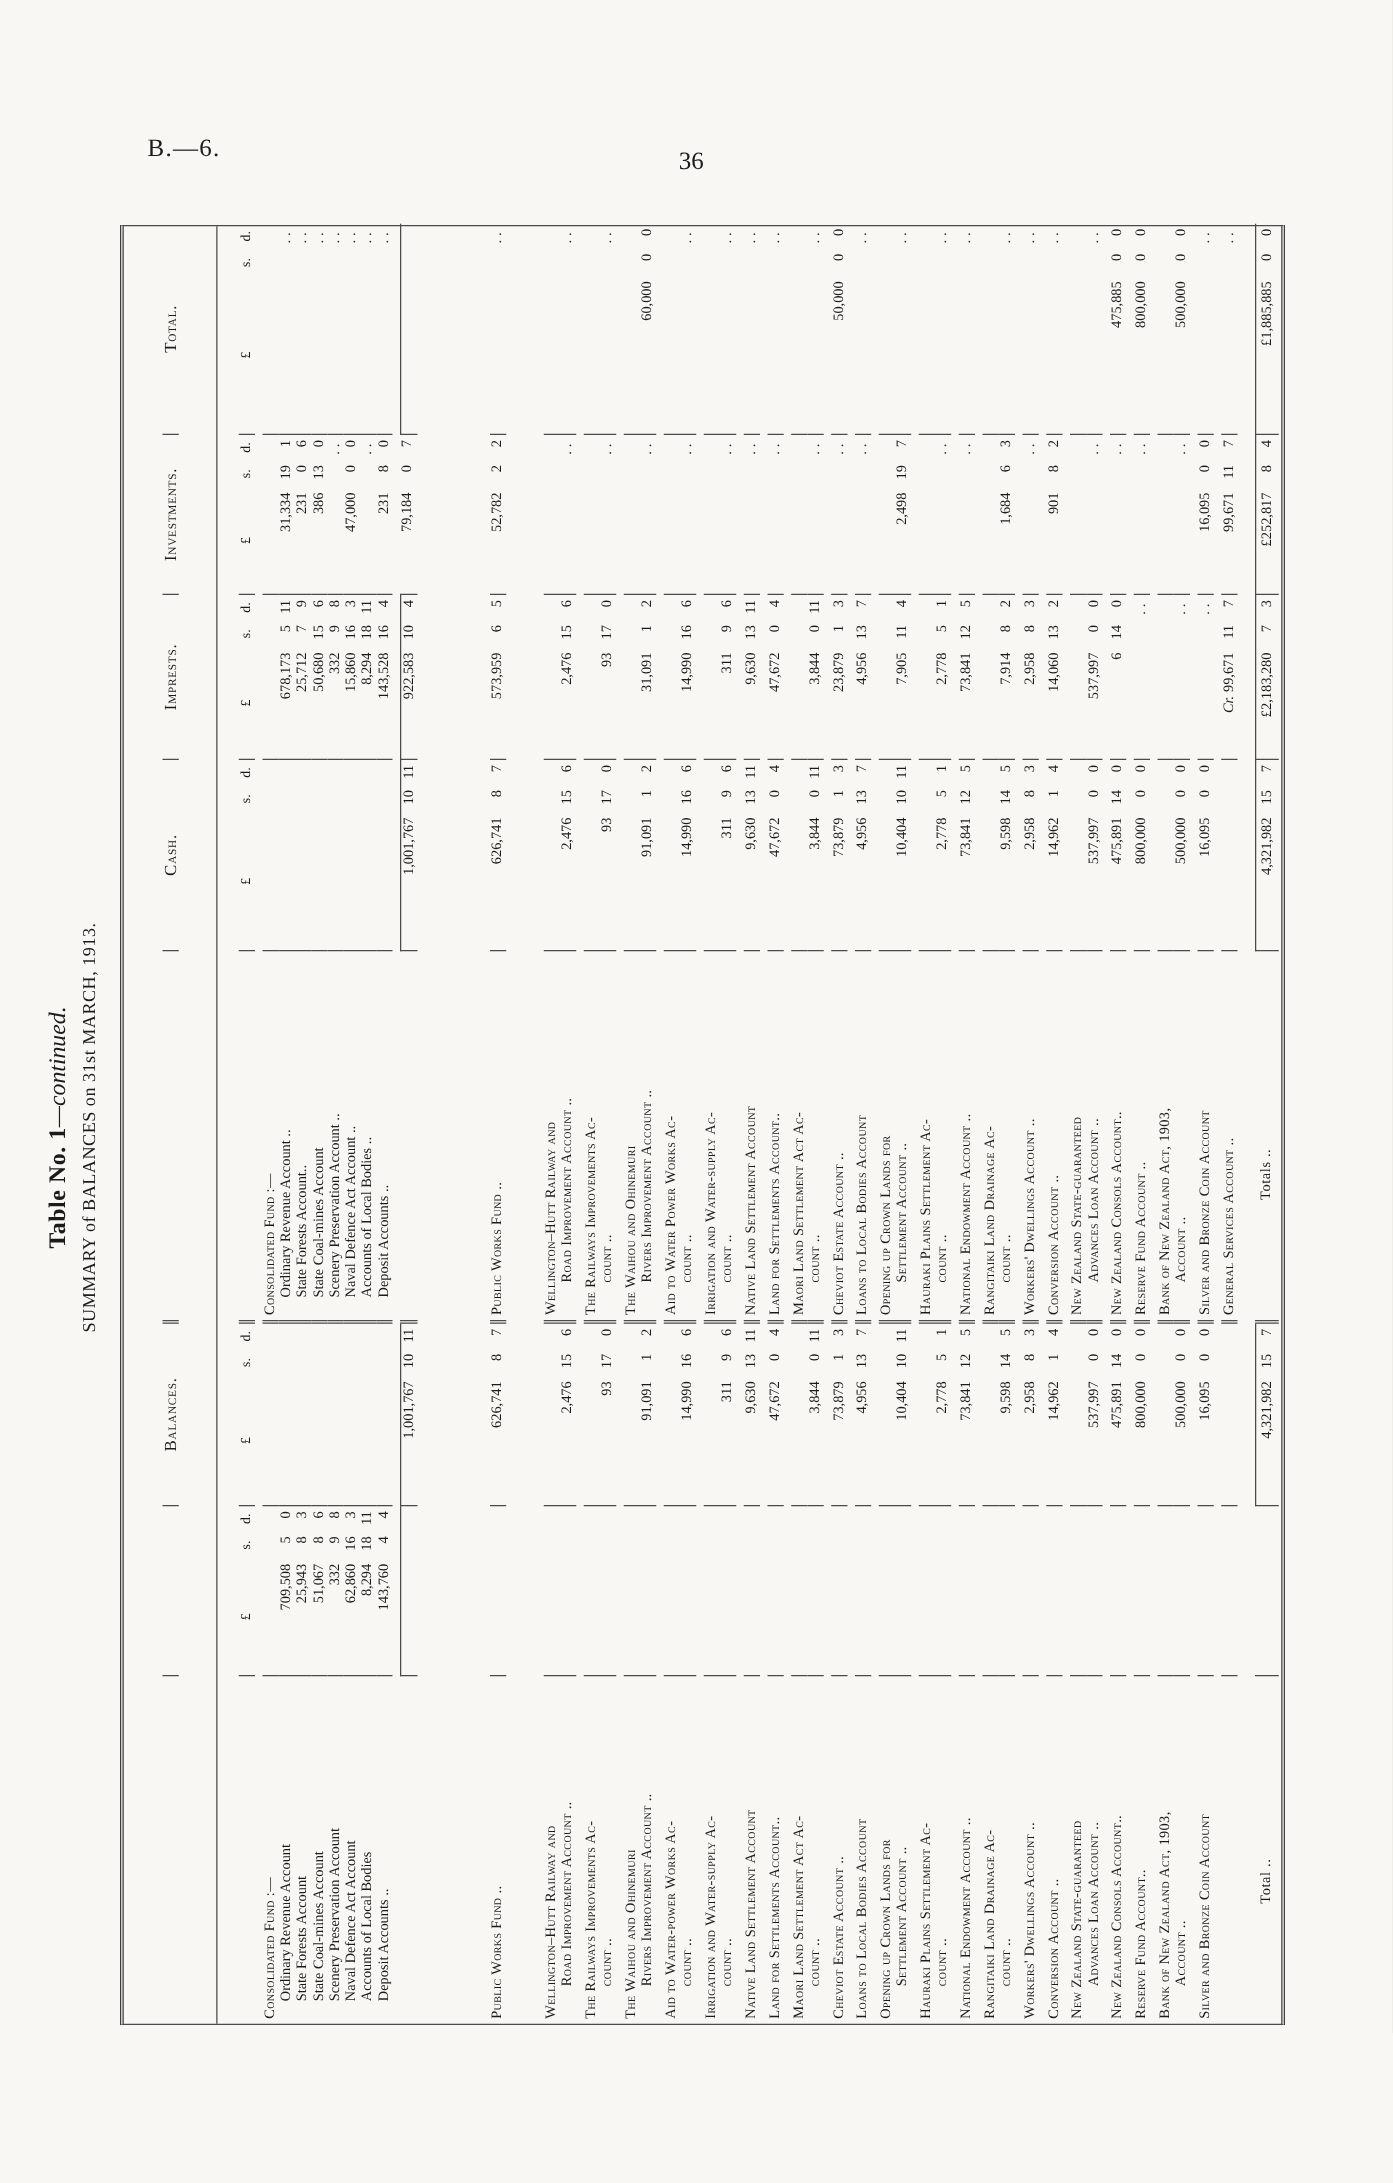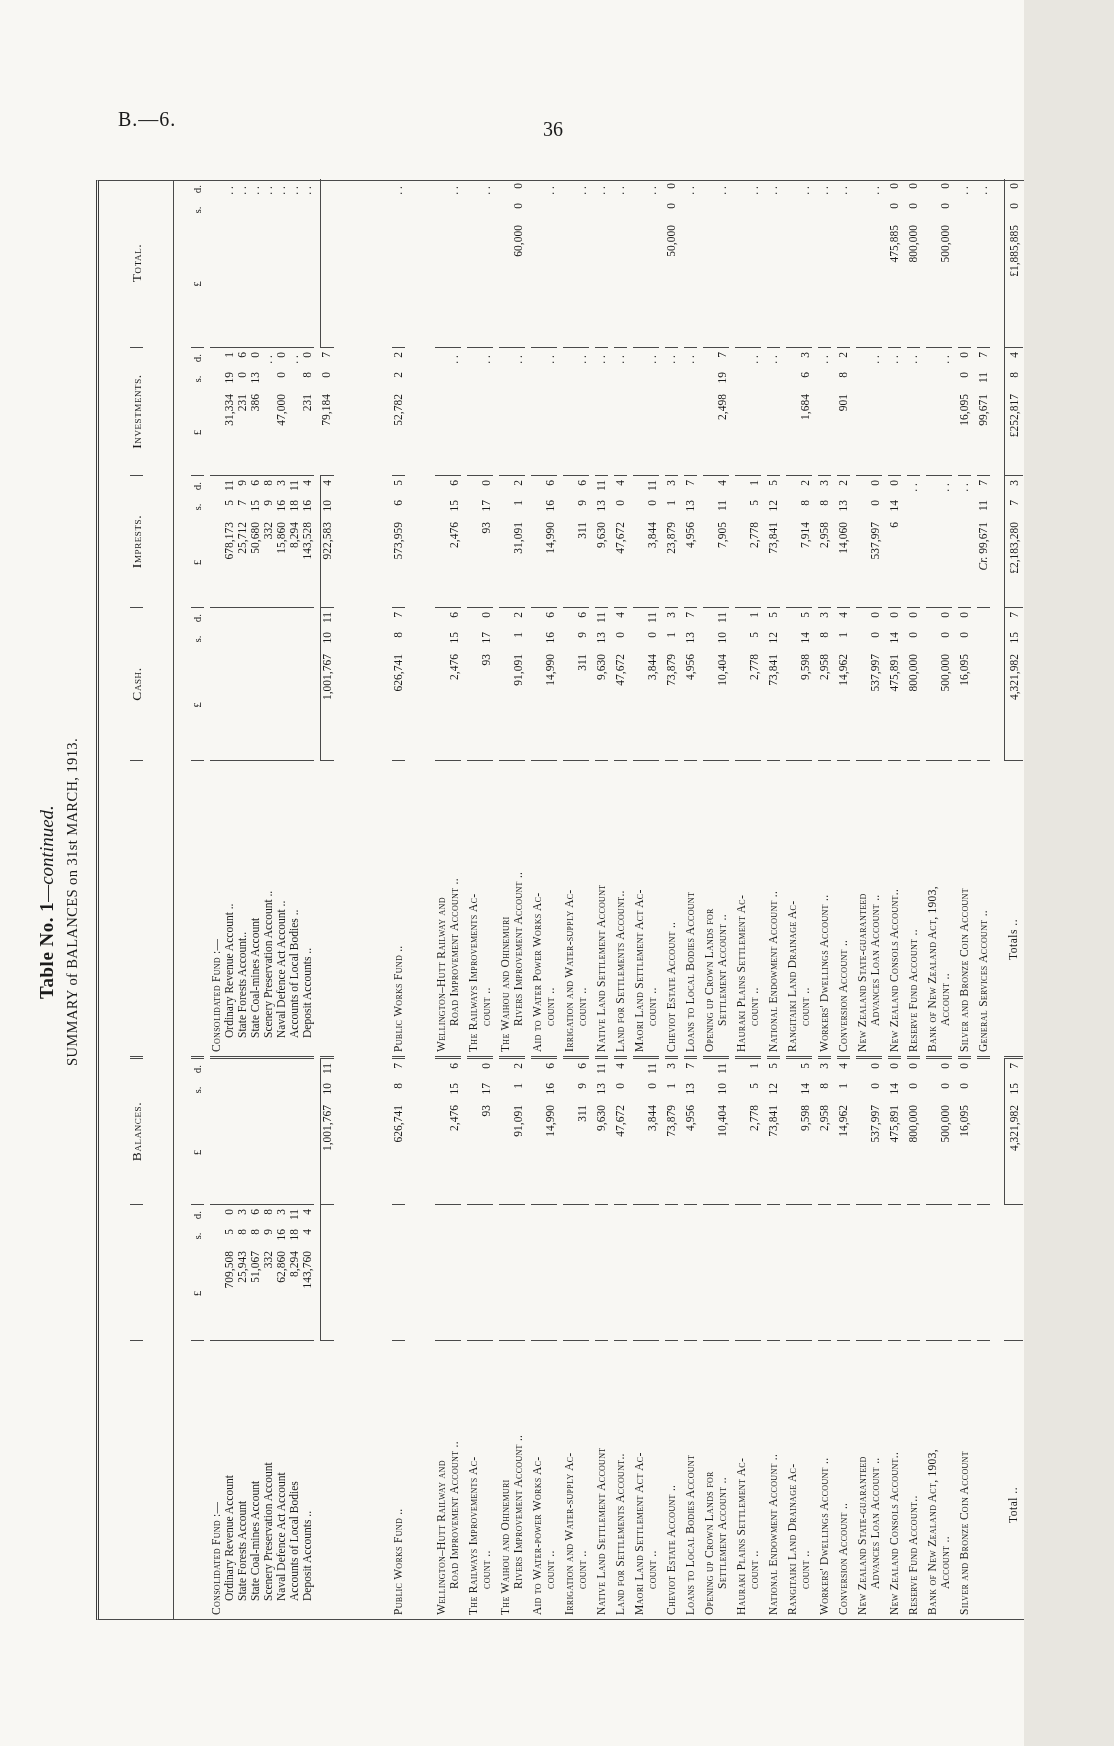--- a/index.html
+++ b/index.html
@@ -1,16 +1,16 @@
 <!DOCTYPE html>
 <html><head>
 <meta charset="utf-8">
 <style>
   html,body{margin:0;padding:0;background:#e8e6e0;}
-  #page{position:relative;width:1024px;height:1746px;background:#f8f7f3;overflow:hidden;
+  #page{position:relative;width:1114px;height:1746px;background:#f8f7f3;overflow:hidden;
         font-family:"Liberation Serif",serif;color:#1b1b1b;}
   
   .pg-head{position:absolute;top:108px;left:118px;font-size:20px;letter-spacing:1px;}
   .pg-num{position:absolute;top:118px;left:543px;font-size:20px;}
   
   #rot-wrap{position:absolute;left:30px;top:176px;width:1020px;height:1452px;}
   #reading{width:1452px;height:1020px;transform:rotate(-90deg) translateX(-1452px);
            transform-origin:top left;position:relative;}
   .title1{position:absolute;top:6px;left:0;width:1452px;text-align:center;font-size:19px;}
   .title1 b{letter-spacing:.5px;}

